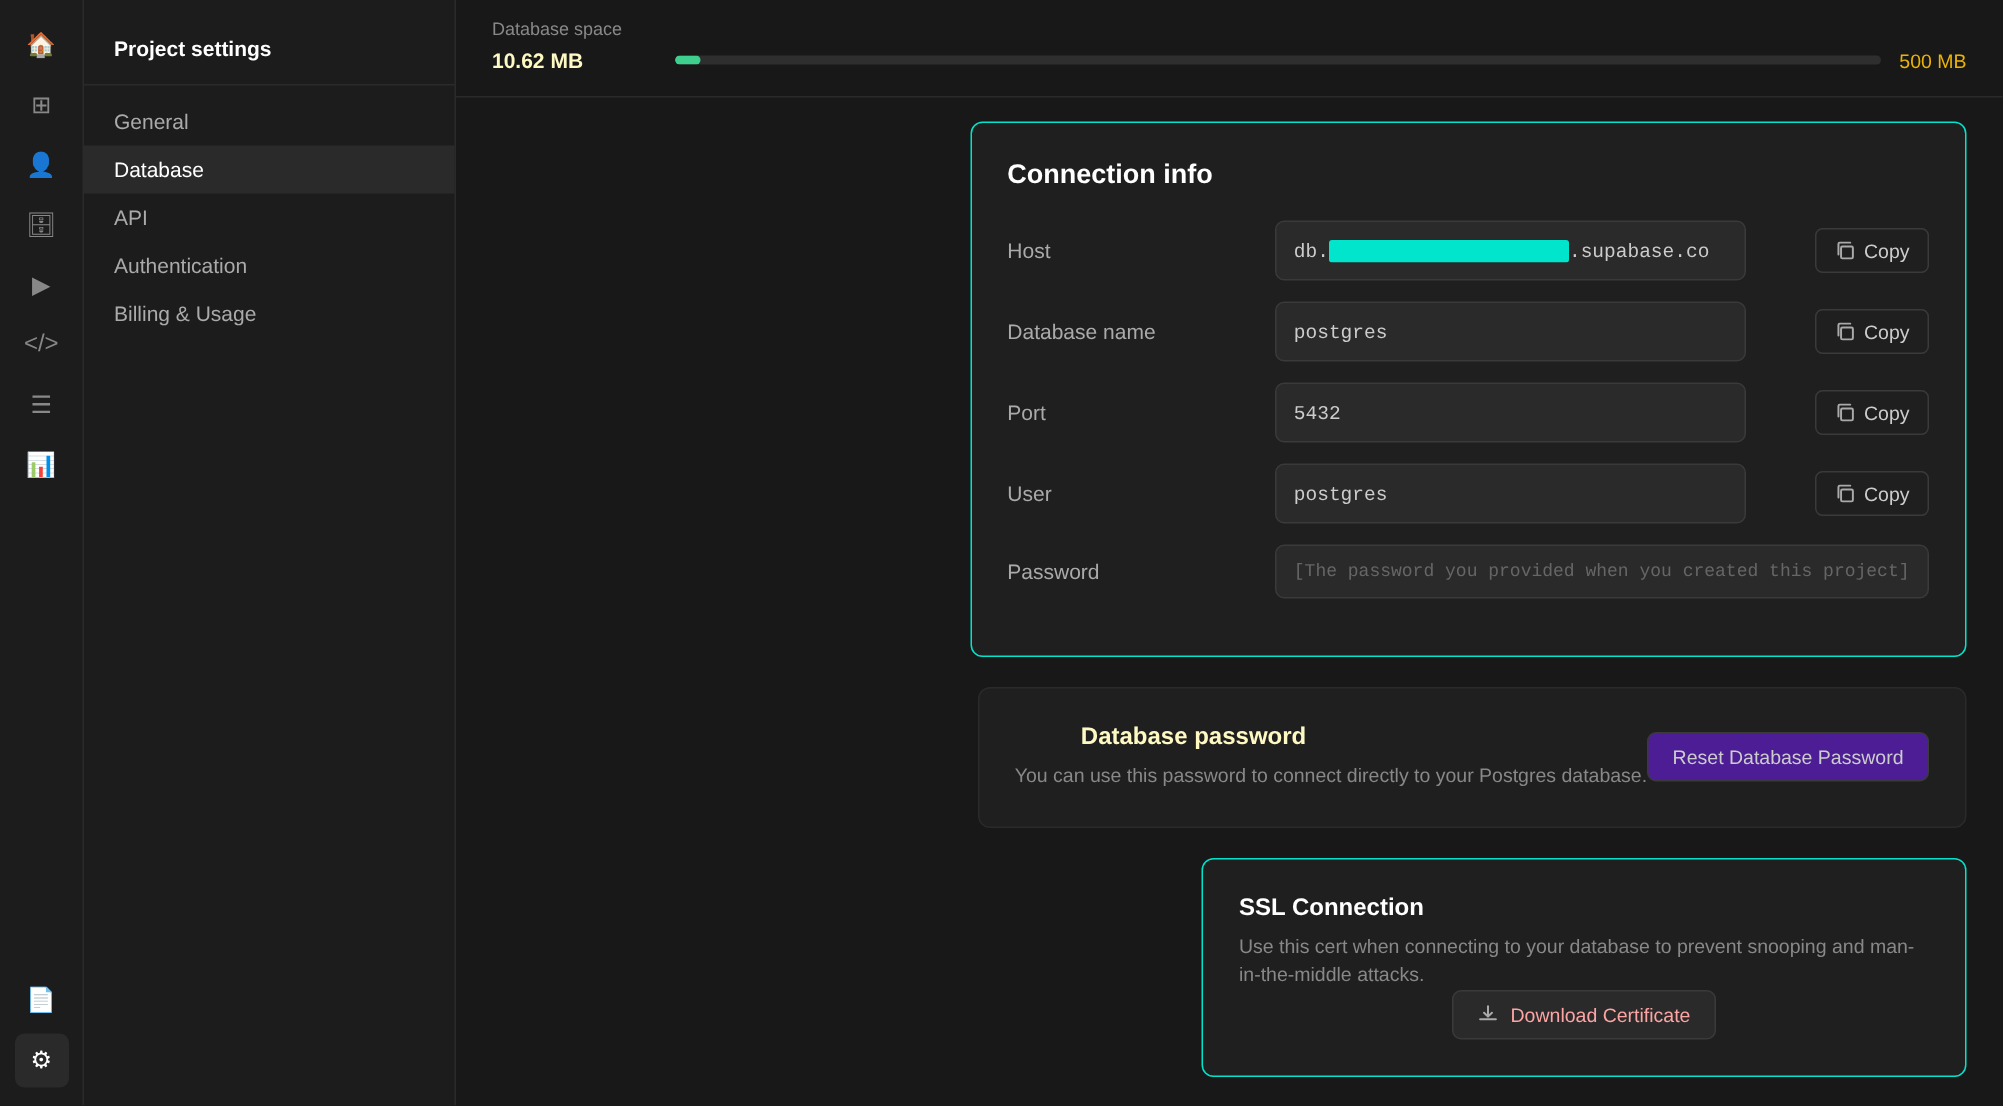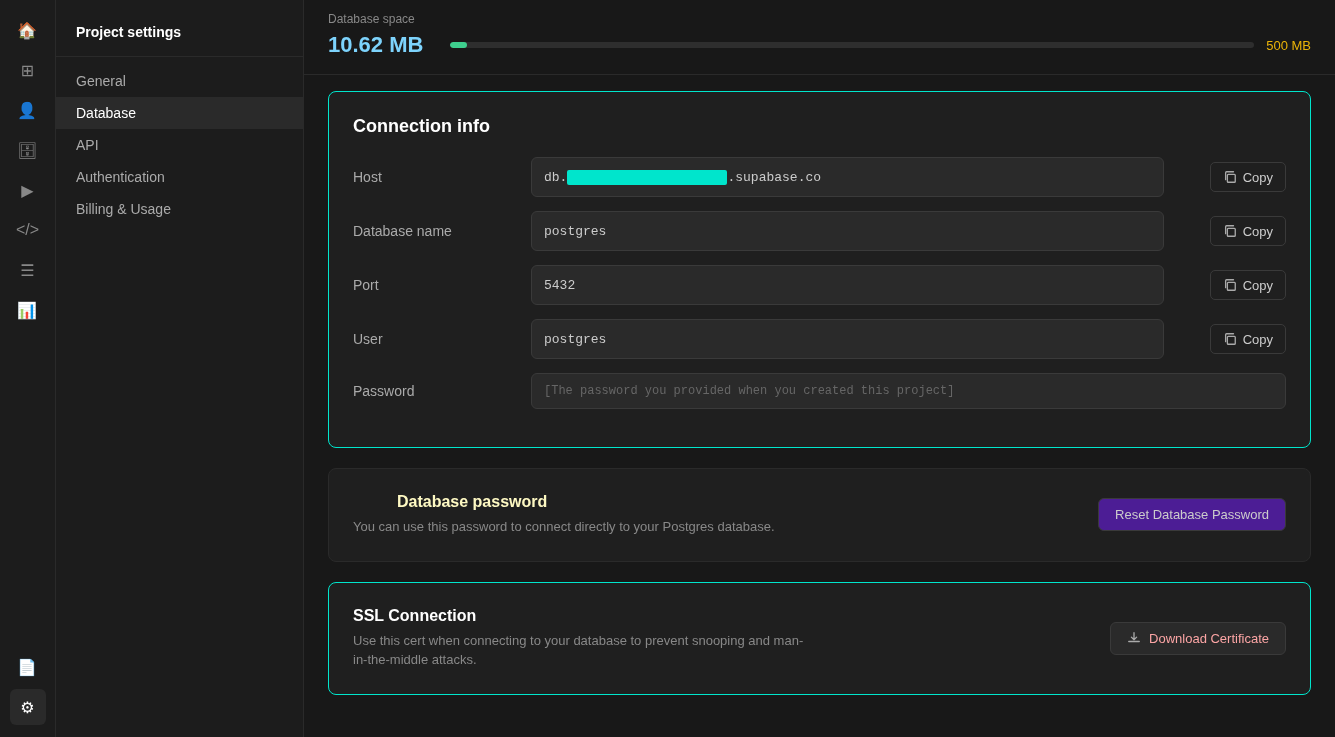--- a/index.html
+++ b/index.html
@@ -88,23 +88,23 @@
       font-size: 12px;
       color: #888;
       margin-bottom: 6px;
     }
     .db-space-row {
       display: flex;
       align-items: center;
       gap: 12px;
     }
     .db-space-value {
-      font-size: 22px;
+      font-size: 14px;
       font-weight: 600;
-      color: #7dd3fc;
+      color: #fef9c3;
       min-width: 110px;
     }
     .progress-bar-wrap {
       flex: 1;
       height: 6px;
       background: #2e2e2e;
       border-radius: 3px;
       overflow: hidden;
     }
     .progress-bar-fill {
@@ -117,20 +117,21 @@
       font-size: 13px;
       color: #eab308;
       white-space: nowrap;
     }
 
     .sections-wrap {
       padding: 16px 24px;
       display: flex;
       flex-direction: column;
       gap: 20px;
+      align-items: flex-end;
     }
 
     
     .card {
       border: 1.5px solid #00e5cc;
       border-radius: 8px;
       background: #1f1f1f;
       padding: 24px;
     }
 
@@ -248,20 +249,21 @@
 
     
     .ssl-card {
       border: 1.5px solid #00e5cc;
       border-radius: 8px;
       background: #1f1f1f;
       padding: 24px;
       display: flex;
       align-items: center;
       justify-content: space-between;
+      flex-direction: column;
     }
     .ssl-info .title {
       font-size: 16px;
       font-weight: 600;
       color: #fff;
       margin-bottom: 6px;
     }
     .ssl-info .desc {
       color: #888;
       font-size: 13px;

